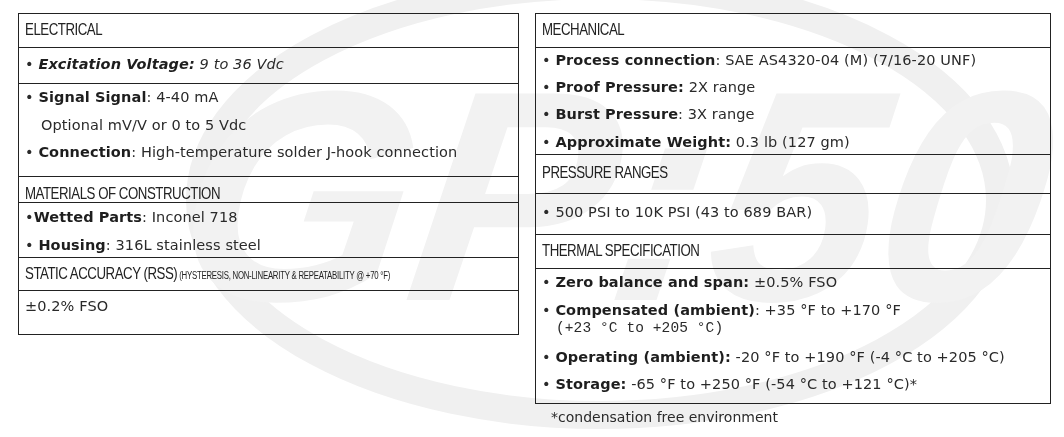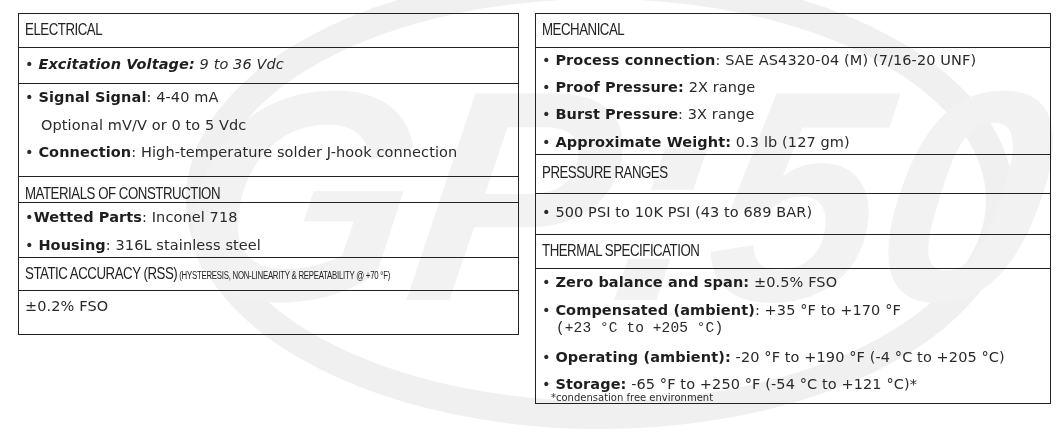--- a/index.html
+++ b/index.html
@@ -6,21 +6,21 @@
   html, body { width: 1064px; height: 437px; background: #ffffff; overflow: hidden; }
   body { position: relative; font-family: "DejaVu Sans", sans-serif; color: #222; }
   .watermark { position: absolute; left: 0; top: 0; width: 1064px; height: 437px; z-index: 0; pointer-events: none; }
   .tbl { position: absolute; z-index: 1; border: 1.5px solid #222; }
   .row { position: absolute; left: 0; right: 0; border-top: 1.5px solid #222; }
   .row.first { border-top: none; }
   .hdr { font-family: "Liberation Sans Narrow", "Liberation Sans", sans-serif; font-size: 17px; letter-spacing: -0.6px; transform: scaleX(0.78); transform-origin: left center; white-space: nowrap; color: #222; position: absolute; left: 6px; }
   .hdr .sub { font-size: 10px; letter-spacing: -0.3px; }
   .line { position: absolute; left: 6px; font-size: 14.5px; white-space: nowrap; color: #2a2a2a; letter-spacing: 0.1px; }
   .line b { font-weight: bold; color: #1e1e1e; }
-  .footnote { position: absolute; left: 551px; top: 392px; font-size: 10px; color: #2a2a2a; z-index: 1; white-space: nowrap; }
+  .footnote { position: absolute; left: 551px; top: 409px; font-size: 14px; color: #2a2a2a; z-index: 1; white-space: nowrap; }
 </style>
 </head>
 <body>
 
 <svg class="watermark" viewBox="0 0 1064 437" xmlns="http://www.w3.org/2000/svg">
   <g fill="none" stroke="#f0f0f0">
     <ellipse cx="600" cy="200" rx="400" ry="215" stroke-width="28"></ellipse>
   </g>
   <g fill="#f2f2f2" font-family="Liberation Sans, sans-serif" font-weight="bold" font-style="italic" font-size="300">
     <text x="210" y="300" transform="skewX(-8)">GP:50</text>

